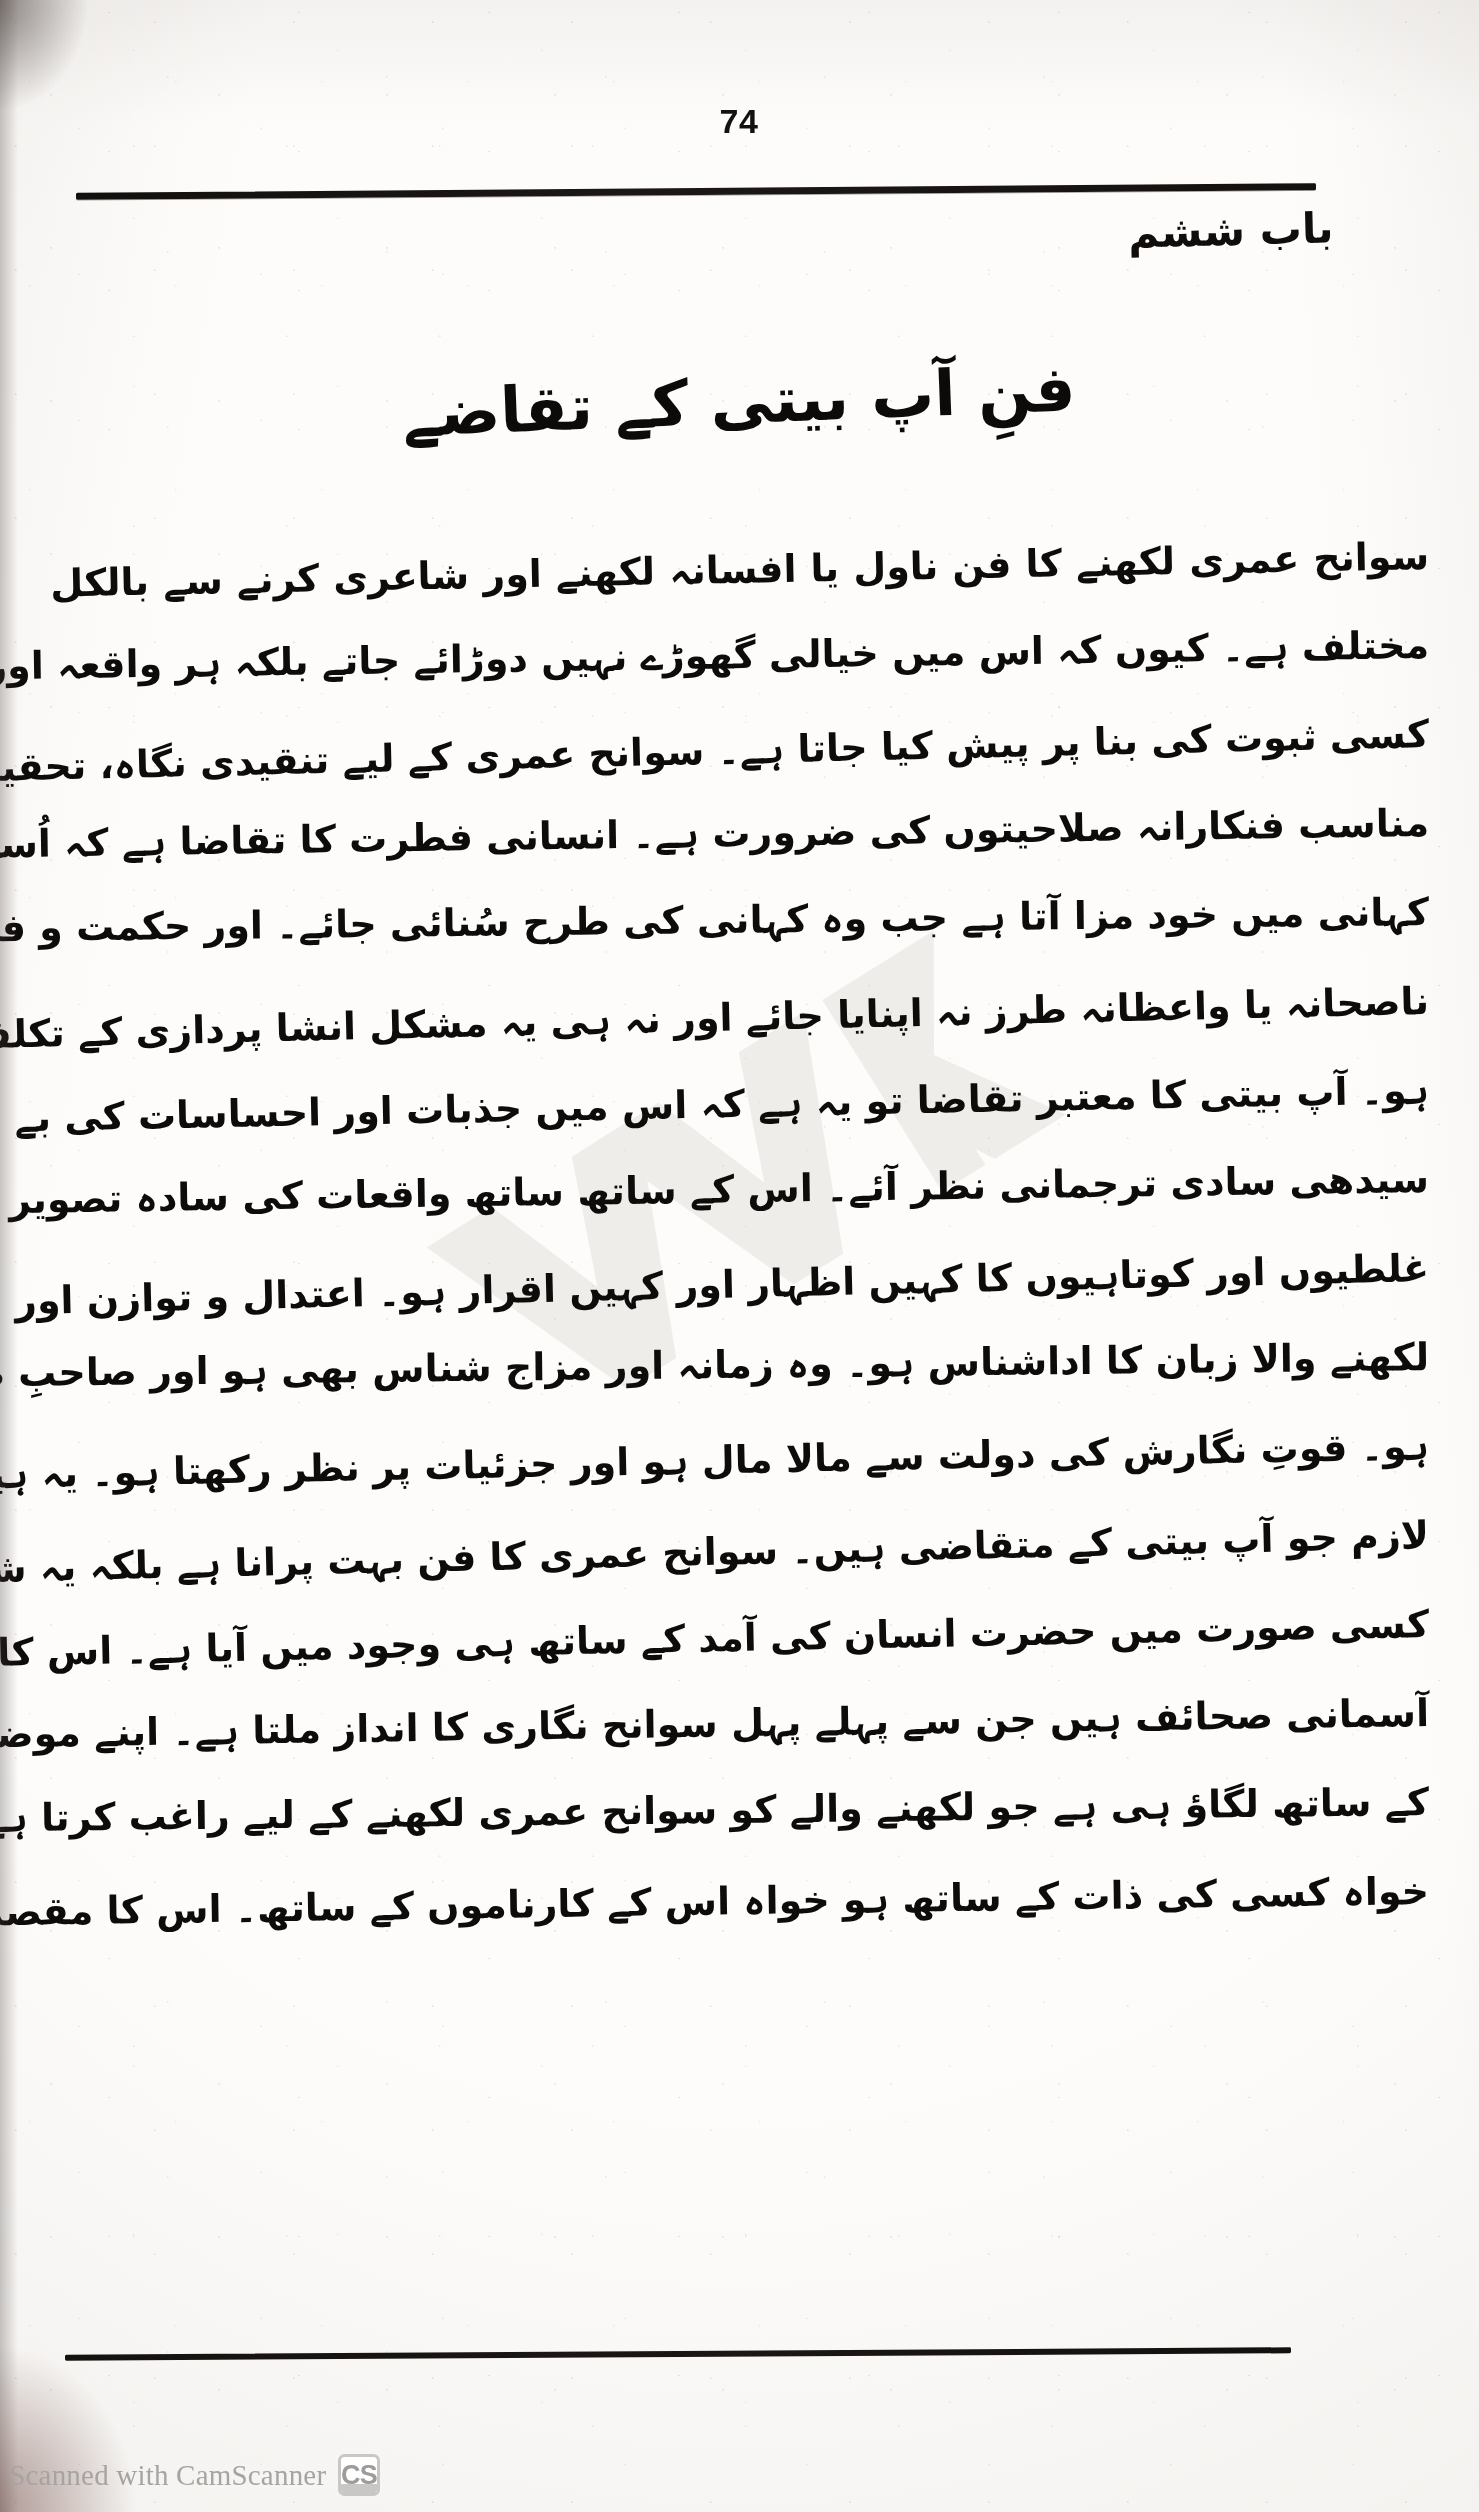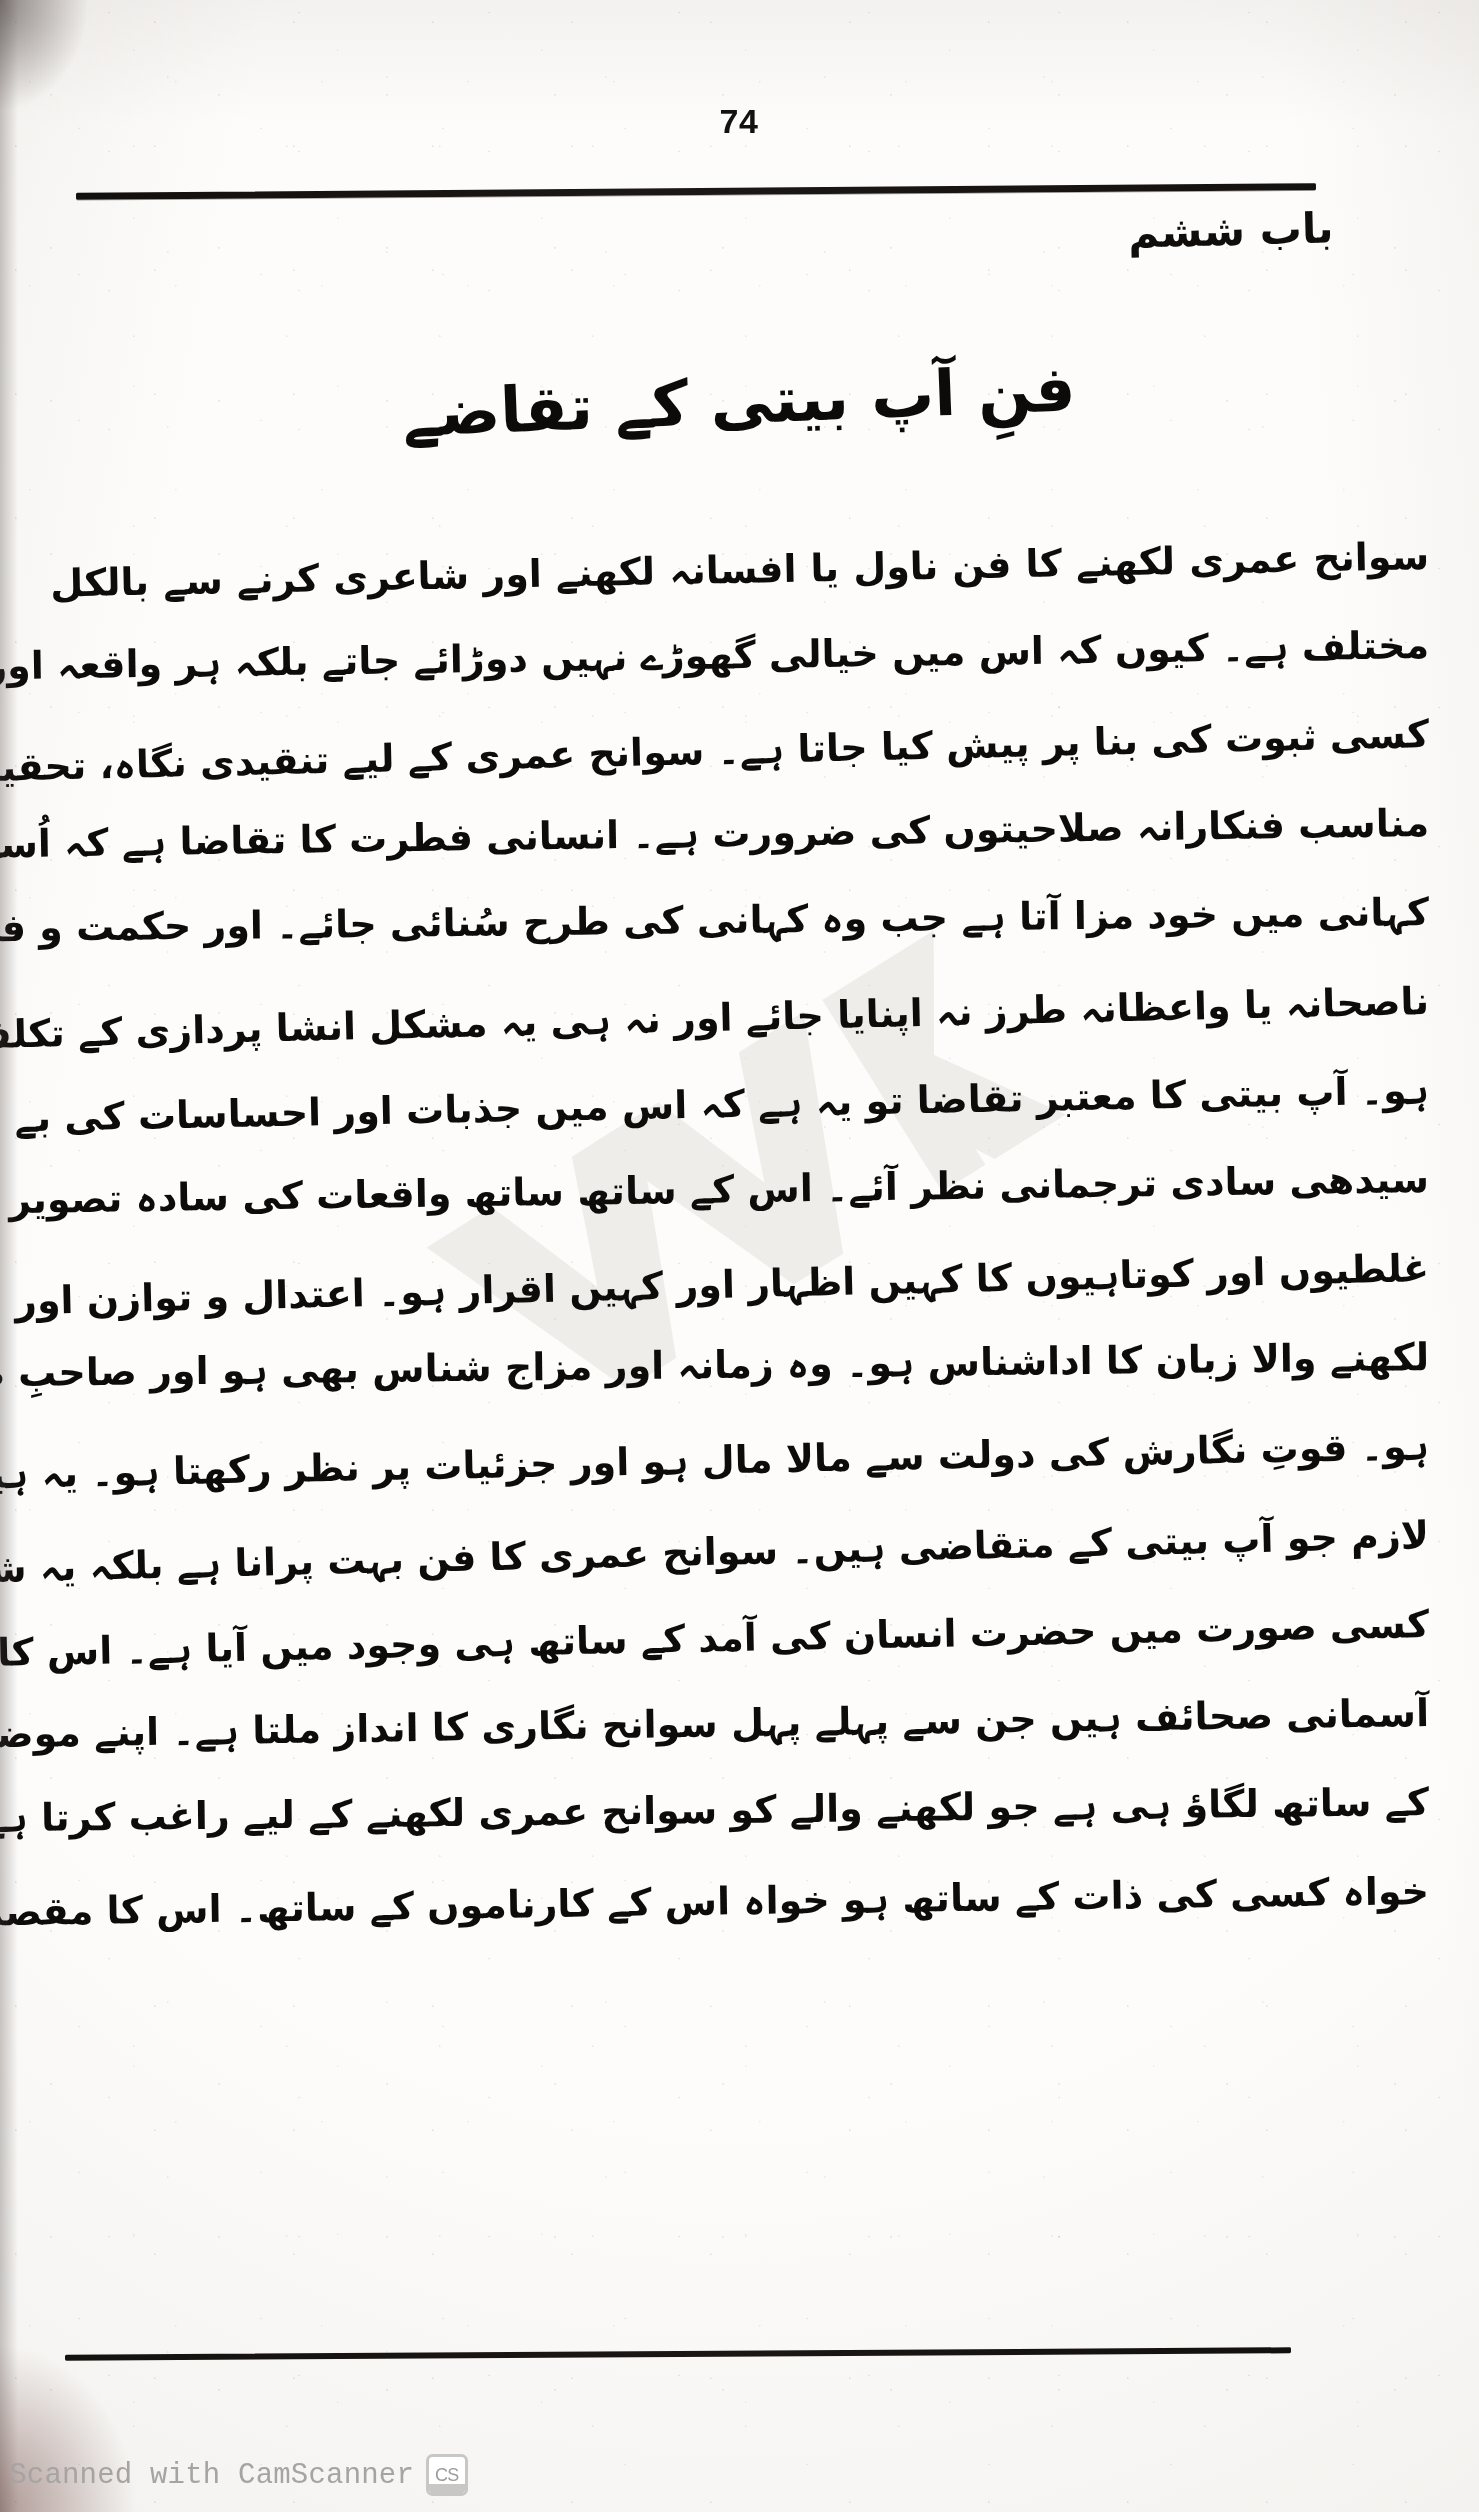--- a/index.html
+++ b/index.html
@@ -210,36 +210,36 @@
     width: 42px;
     height: 42px;
     border-radius: 6.6px;
     background: #ffffff;
     border: 3.6px solid #c9c7c5;
     box-sizing: border-box;
     display: flex;
     align-items: center;
     justify-content: center;
     font-family: "Liberation Sans", sans-serif;
-    font-size: 18px;
-    font-weight: 400;
+    font-size: 27px;
+    font-weight: 700;
     color: #9e9c9a;
     letter-spacing: -0.7px;
     position: relative;
     overflow: hidden;
   }
   .cs-logo::after {
     content: "";
     position: absolute;
     left: 0; right: 0; bottom: 0;
     height: 9.5px;
     background: #c9c7c5;
   }
   .cs-text {
-    font-family: Liberation Mono, monospace;
+    font-family: Liberation Serif, serif;
     font-size: 29px;
     color: #a6a4a2;
     letter-spacing: 0.2px;
     direction: ltr;
     text-align: center;
   }
 </style>
 </head>
 <body>
 

